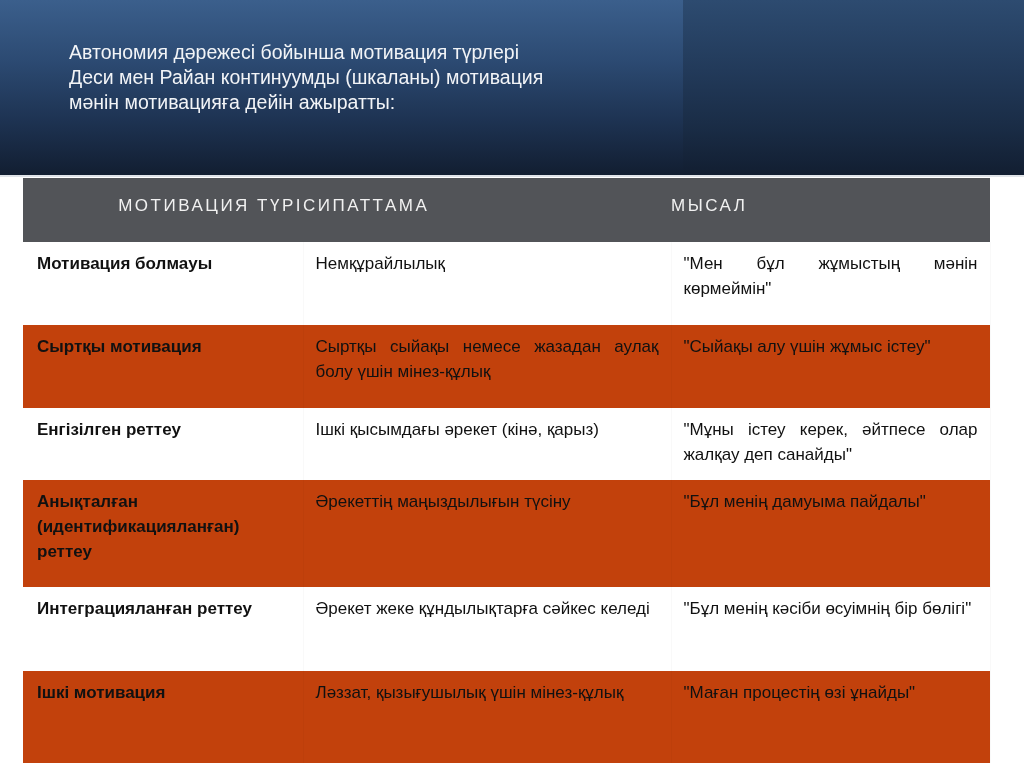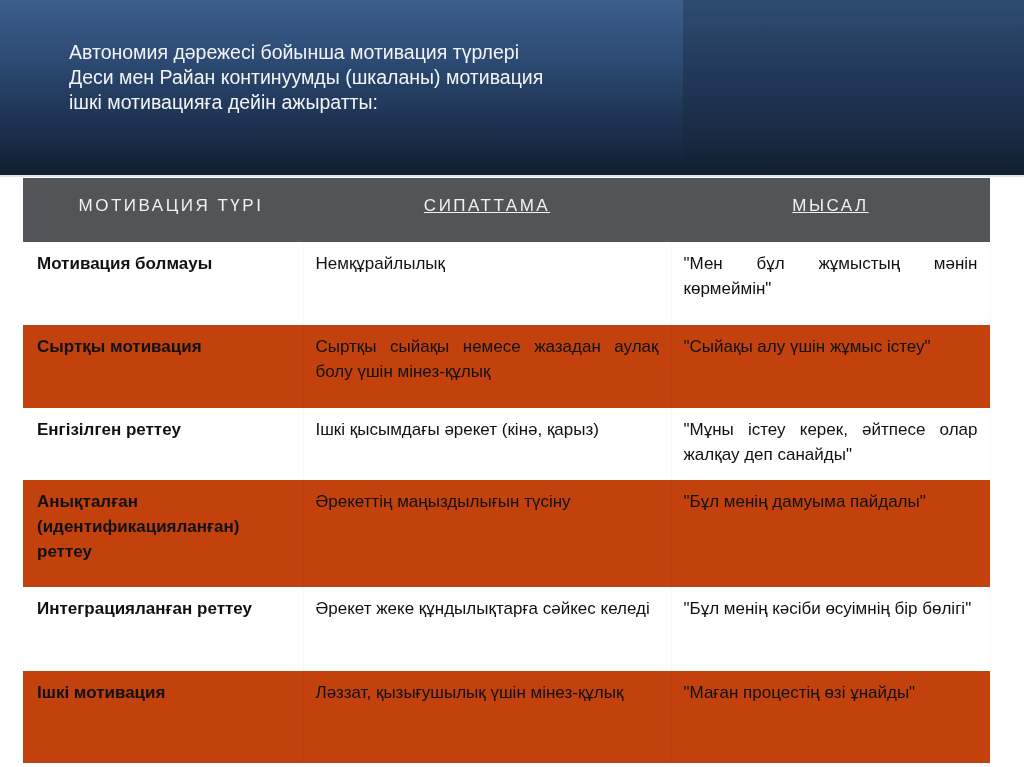--- a/index.html
+++ b/index.html
@@ -27,22 +27,22 @@
     .title div { white-space:nowrap; }
     table.motiv {
       position:absolute; left:23px; top:178px; width:967px;
       border-collapse:collapse; table-layout:fixed;
     }
     table.motiv th {
       background:#525458; color:#f1f1f1; font-weight:normal;
       font-size:17px; letter-spacing:2.5px; height:64px; padding:0;
       vertical-align:top; padding-top:18px; box-sizing:border-box;
     }
-    table.motiv th.c1 { text-align:center; padding-left:16px;margin-left:44px; }
-    table.motiv th.c2, table.motiv th.c3 { text-align:center;text-decoration:underline; }
+    table.motiv th.c1 { text-align:right; padding-left:16px;margin-left:44px; }
+    table.motiv th.c2, table.motiv th.c3 { text-align:left; }
     table.motiv td {
       vertical-align:top; font-size:17px; line-height:25px; color:#111;
       padding:9px 12px 0 12px; box-sizing:border-box;
       border-right:1px solid rgba(0,0,0,0.025);
     }
     table.motiv td.c1 { font-weight:bold; padding-left:14px; }
     table.motiv td.c2, table.motiv td.c3 { text-align:justify; }
     table.motiv tr.odd td { background:#ffffff; }
     table.motiv tr.even td { background:#c2410c; }
     col.col1 { width:280px; }
@@ -50,21 +50,21 @@
     col.col3 { width:319px; }
   </style>
 </head>
 <body>
 
 <div class="banner">
   <div class="banner-right"></div>
   <div class="title">
     <div>Автономия дәрежесі бойынша мотивация түрлері</div>
     <div>Деси мен Райан континуумды (шкаланы) мотивация</div>
-    <div>ішкі мотивацияға дейін ажыратты:</div>
+    <div>мәнін мотивацияға дейін ажыратты:</div>
   </div>
 </div>
 <div class="banner-line"></div>
 
 <table class="motiv">
   <colgroup>
     <col class="col1">
       <col class="col2">
       <col class="col3">
   </colgroup>

